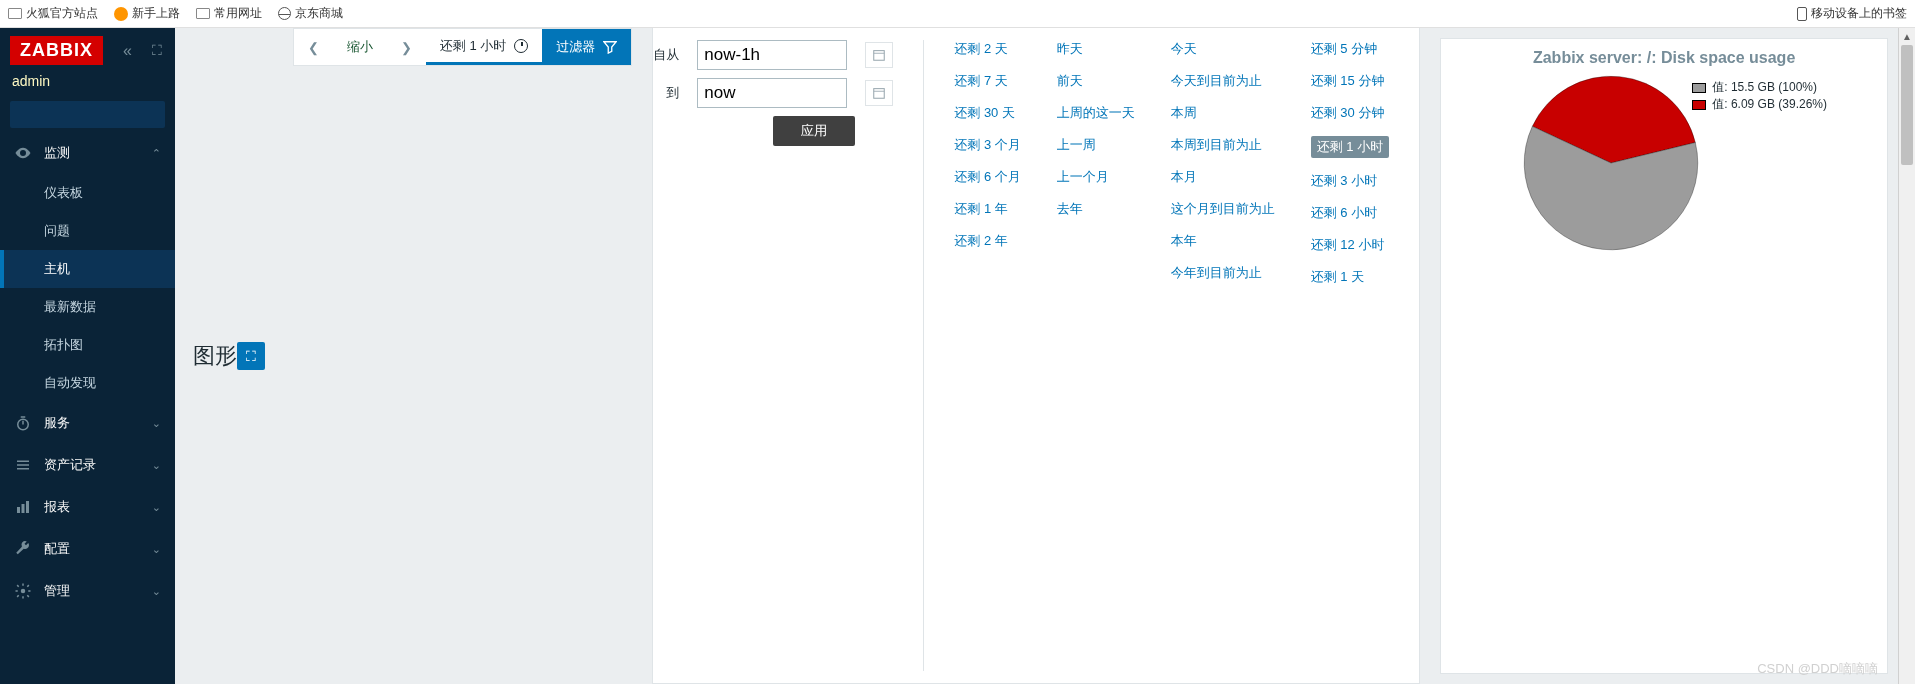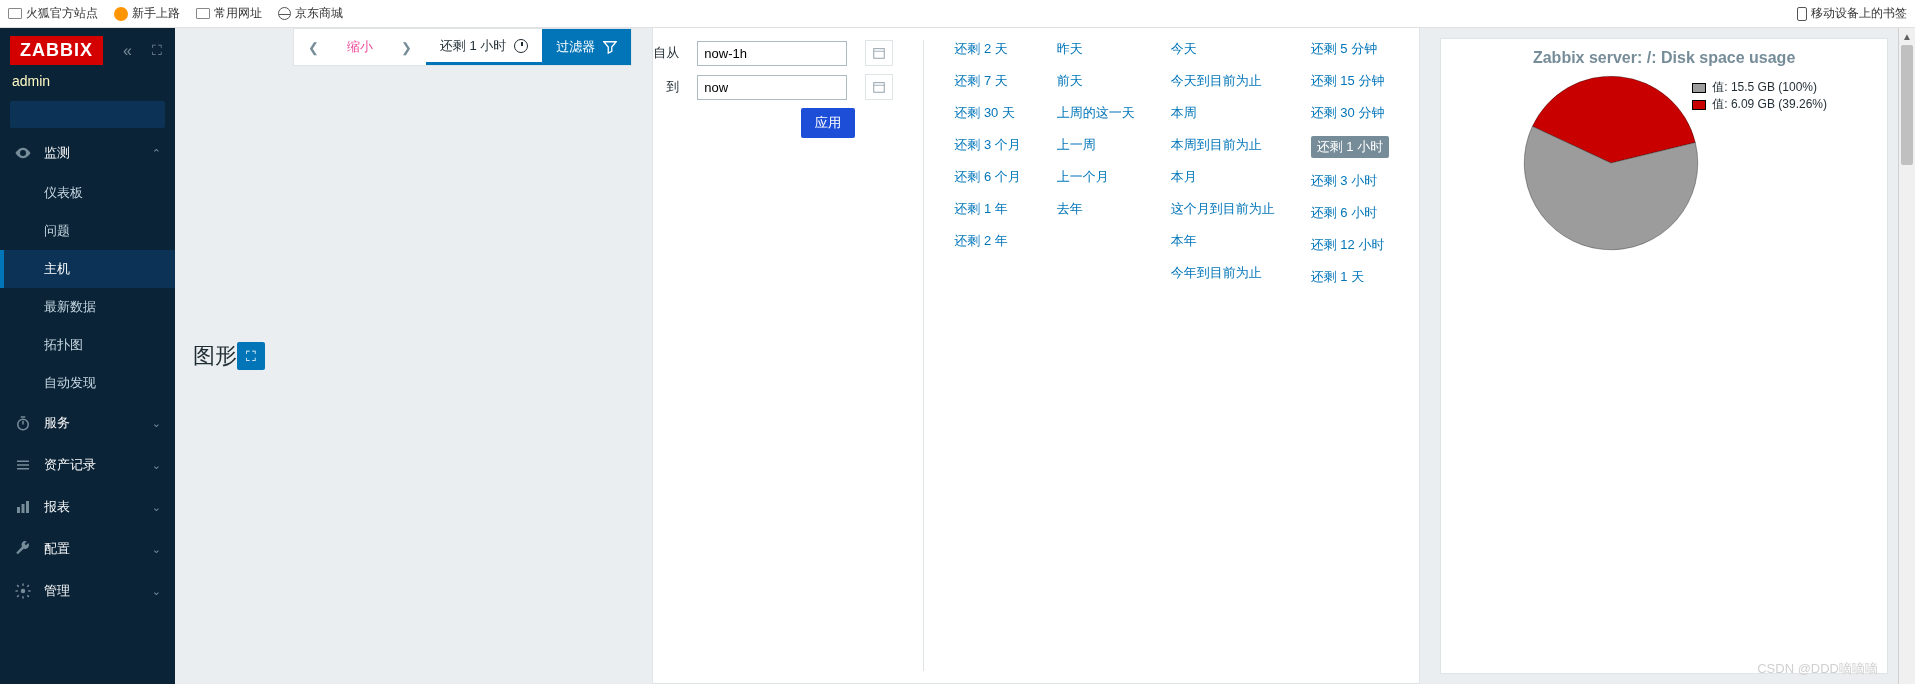--- a/index.html
+++ b/index.html
@@ -30,34 +30,34 @@
 .sb-sub { padding: 10px 14px 10px 44px; color: #c5d6e0; cursor: pointer; font-size: 13px; }
 .sb-sub.active { background: #0c3355; border-left: 4px solid #0275b8; padding-left: 40px; color: #fff; }
 
 .main { flex: 1; background: #ebeef0; display: flex; flex-direction: row; overflow: hidden; position: relative; }
 .page-header { display: flex; align-items: center; padding: 12px 18px; }
 .page-title { font-size: 22px; color: #1f2c33; }
 .fs-btn { margin-left: auto; width: 28px; height: 28px; background: #0275b8; color: #fff; display: flex; align-items: center; justify-content: center; cursor: pointer; border-radius: 2px; font-size: 14px; }
 
 .filter-tabs { background: #fff; border: 1px solid #dfe4e7; margin: 0 10px; display: flex; justify-content: flex-end; align-items: stretch; height: 38px; }
 .ft-nav { display: flex; align-items: center; padding: 0 14px; cursor: pointer; color: #768d99; }
-.ft-zoom { display: flex; align-items: center; padding: 0 14px; color: #ec4899; }
+.ft-zoom { display: flex; align-items: center; padding: 0 14px; color: #14532d; }
 .ft-range { display: flex; align-items: center; padding: 0 14px; gap: 8px; border-bottom: 3px solid #0275b8; }
 .ft-filter { display: flex; align-items: center; padding: 0 14px; gap: 8px; background: #0275b8; color: #fff; cursor: pointer; justify-content: space-between; }
 .clock-ico { width: 14px; height: 14px; border: 1.5px solid #1f2c33; border-radius: 50%; position: relative; }
 .clock-ico::before { content: ''; position: absolute; top: 2px; left: 50%; width: 1.5px; height: 4px; background: #1f2c33; }
 .funnel-ico { color: #fff; }
 
 .filter-panel { background: #fff; border: 1px solid #dfe4e7; border-top: none; margin: 0 10px; display: flex; padding: 12px 0; }
 .fp-left { flex: 1; display: flex; flex-direction: column; align-items: flex-end; gap: 8px; padding-right: 30px; border-right: 1px solid #dfe4e7; }
 .fp-row { display: flex; align-items: center; gap: 18px; }
 .fp-label { color: #1f2c33; }
-.fp-input { width: 150px; padding: 4px 6px; border: 1px solid #acbbc2; font-size: 13px; }
+.fp-input { width: 150px; padding: 4px 6px; border: 1px solid #acbbc2; font-size: 17px; }
 .fp-cal { width: 28px; height: 26px; border: 1px solid #dfe4e7; display: flex; align-items: center; justify-content: center; color: #768d99; cursor: pointer; }
-.fp-apply { background: #1d4ed8; color: #fff; padding: 6px 14px; border: none; cursor: pointer; border-radius: 2px; margin-right: 38px; }
+.fp-apply { background: #404040; color: #fff; padding: 6px 28px; border: none; cursor: pointer; border-radius: 2px; margin-right: 38px; }
 .fp-right { display: flex; gap: 36px; padding: 0 30px; }
 .fp-col { display: flex; flex-direction: column; gap: 14px; }
 .fp-link { color: #0275b8; cursor: pointer; font-size: 13px; white-space: nowrap; }
 .fp-link.sel { background: #768d99; color: #fff; padding: 2px 6px; border-radius: 2px; }
 
 .graph-area { background: #fff; border: 1px solid #dfe4e7; margin: 10px; flex: 1; padding: 10px 20px; position: relative; overflow: hidden; }
 .graph-title { text-align: center; color: #768d99; font-size: 16px; font-weight: bold; margin-bottom: 6px; }
 .legend { position: absolute; right: 60px; top: 40px; font-size: 12px; }
 .legend-row { display: flex; align-items: center; gap: 6px; }
 .legend-sw { width: 14px; height: 10px; border: 1px solid #000; }

